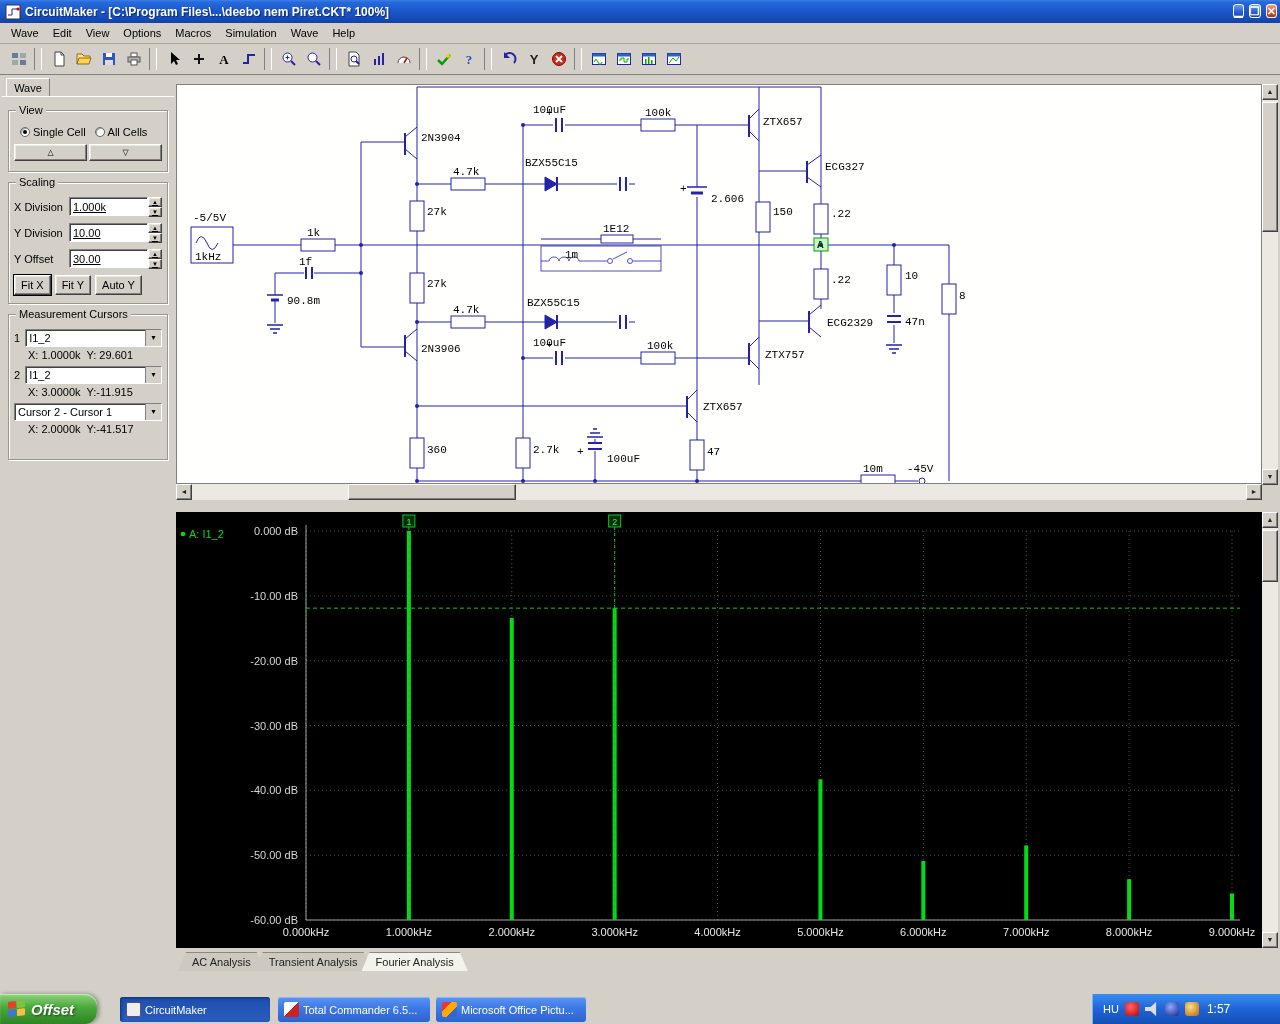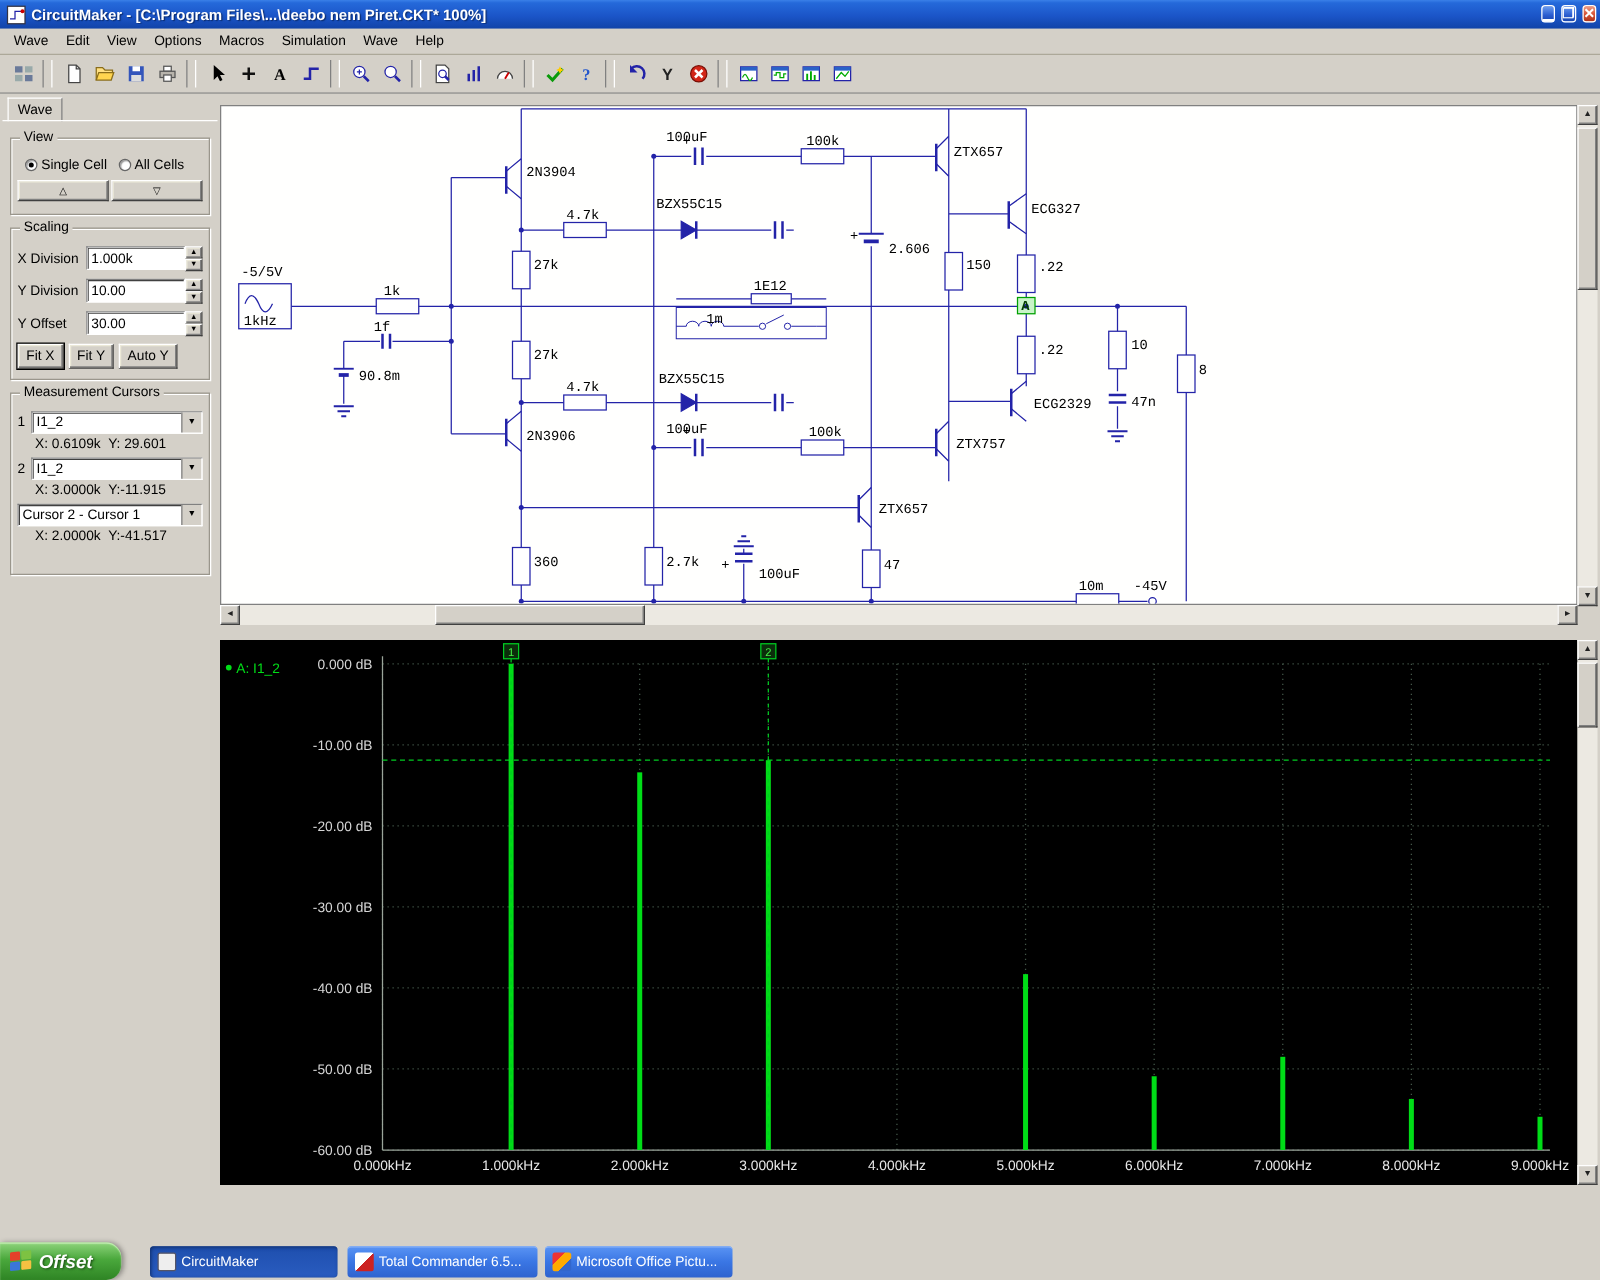--- a/index.html
+++ b/index.html
@@ -49,21 +49,21 @@
     box-shadow:inset 1px 1px 1px #999; position:relative; }
   .radio.checked::after { content:""; position:absolute; left:2px; top:2px; width:4px; height:4px;
     border-radius:50%; background:#000; }
   .radio-lbl { margin-right:6px; }
   .tri-row { display:flex; gap:2px; }
   .btn95 { background:#d4d0c8; border:1px solid; border-color:#fff #404040 #404040 #fff;
     box-shadow:inset -1px -1px 0 #808080, inset 1px 1px 0 #ece9d8; text-align:center; cursor:default; }
   .tri-btn { flex:1; height:17px; font-size:8px; line-height:16px; }
   .spin-row { display:flex; align-items:center; margin-bottom:7px; height:19px;justify-content:flex-end; }
   .spin-lbl { width:55px; }
-  .spin { display:flex; flex:1; height:19px; }
+  .spin { display:flex; flex:1; height:19px;text-decoration:underline; }
   .spin input { flex:1; width:60px; height:19px; border:1px solid; border-color:#808080 #fff #fff #808080;
     box-shadow:inset 1px 1px 0 #404040; padding:0 3px; font:11px "Liberation Sans",sans-serif; background:#fff; }
   .spinbtns { width:14px; display:flex; flex-direction:column; }
   .spinbtns div { flex:1; font-size:6px; line-height:8px; }
   .scale-btns { display:flex; gap:4px; margin-top:3px; }
   .scale-btns .btn95 { height:20px; line-height:18px; padding:0 6px; }
   .btn95.default { outline:1px solid #000; }
   .cur-row { display:flex; align-items:center; gap:5px; margin-bottom:2px; }
   .combo { display:flex; flex:1; height:18px; background:#fff; border:1px solid;
     border-color:#808080 #fff #fff #808080; box-shadow:inset 1px 1px 0 #404040; }
@@ -378,21 +378,21 @@
 
       <div class="group" id="group-cursors">
         <span class="gtitle">Measurement Cursors</span>
         <div class="cur-row">
           <span>1</span>
           <div class="combo">
             <span class="combo-text">I1_2</span>
             <span class="combo-btn">▼</span>
           </div>
         </div>
-        <div class="readout">X: 0.6109k  Y: 29.601</div>
+        <div class="readout">X: 1.0000k  Y: 29.601</div>
         <div class="cur-row">
           <span>2</span>
           <div class="combo">
             <span class="combo-text">I1_2</span>
             <span class="combo-btn">▼</span>
           </div>
         </div>
         <div class="readout">X: 3.0000k  Y:-11.915</div>
         <div class="cur-row">
           <div class="combo">
@@ -608,20 +608,25 @@
           <circle cx="7" cy="22" r="2.3" fill="#00dd17"></circle>
           <text class="trace" x="13" y="26">A: I1_2</text>
         </svg>
     </div>
     <div class="sb" id="wave-vscroll">
       <div class="sb-btn" style="top:0">▲</div>
       <div class="sb-thumb" style="top:18px;left:0;width:16px;height:52px"></div>
       <div class="sb-btn" style="bottom:0">▼</div>
     </div>
 
+    <div id="tabs-row">
+      <div class="atab">AC Analysis</div>
+      <div class="atab">Transient Analysis</div>
+      <div class="atab active">Fourier Analysis</div>
+    </div>
   </div>
 </div>
 
 <div id="taskbar">
   <div id="start-button">
     <span class="flag">
       <span style="background:#e4402a"></span>
         <span style="background:#7dc242"></span>
       <span style="background:#3b76d8"></span>
         <span style="background:#f6c142"></span>
@@ -633,13 +638,21 @@
     <span>CircuitMaker</span>
   </div>
   <div class="taskbtn" style="left:278px;width:152px">
     <span class="tb-ico" style="background:linear-gradient(135deg,#fff 50%,#c22 50%)"></span>
     <span>Total Commander 6.5...</span>
   </div>
   <div class="taskbtn" style="left:436px;width:150px">
     <span class="tb-ico" style="background:linear-gradient(135deg,#e33 33%,#fa0 33%,#fa0 66%,#36c 66%)"></span>
     <span>Microsoft Office Pictu...</span>
   </div>
+  <div id="tray">
+    <span>HU</span>
+    <span class="tray-ico" style="background:radial-gradient(circle at 40% 35%,#f66,#b00)"></span>
+    <span class="tray-ico" style="background:#ddd;clip-path:polygon(0 35%,40% 35%,80% 0,80% 100%,40% 65%,0 65%)"></span>
+    <span class="tray-ico" style="background:radial-gradient(circle at 40% 35%,#8af,#228)"></span>
+    <span class="tray-ico" style="background:radial-gradient(circle at 40% 35%,#fd8,#b60)"></span>
+    <span id="clock">1:57</span>
+  </div>
 </div>
 
 </body></html>

